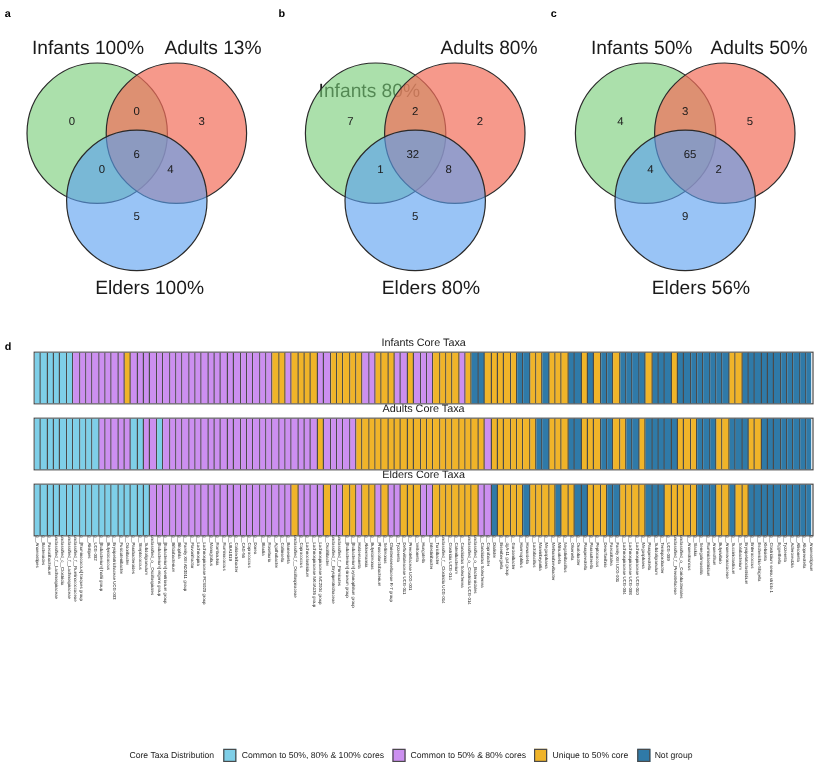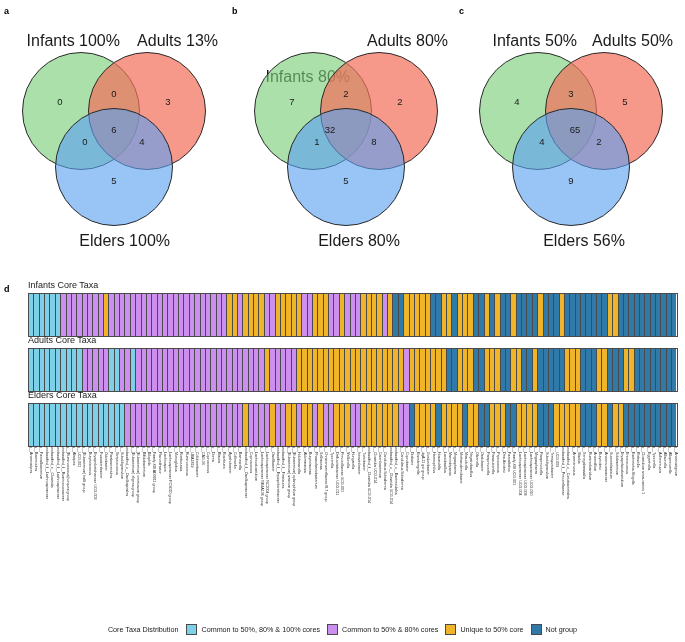--- a/index.html
+++ b/index.html
@@ -45,20 +45,21 @@
     margin-left:-15px;
   }
   
   #panel-d{position:absolute;left:0;top:272px;width:685px;height:370px;}
   .row-block{position:absolute;left:28px;width:650px;}
   .row-title{
     font-size:9px;
     color:#1a1a1a;
     margin-bottom:2px;
     line-height:11px;
+    text-align:center;
   }
   .bar-row{
     height:44px;
     border:1px solid #4a4a4a;
     box-sizing:border-box;
     display:flex;
     background:#fff;
   }
   .bar{
     flex:1 1 0;
@@ -138,21 +139,21 @@
     <div class="venn-title" style="left:60px;top:232px;width:112px;">Elders 80%</div>
     <div class="circ c-green" style="left:26px;top:52px;width:118px;height:118px;"></div>
     <div class="circ c-red" style="left:92px;top:52px;width:118px;height:118px;"></div>
     <div class="circ c-blue" style="left:59px;top:108px;width:118px;height:118px;"></div>
     <div class="vnum" style="left:64px;top:96px;">7</div>
     <div class="vnum" style="left:172px;top:96px;">2</div>
     <div class="vnum" style="left:118px;top:175px;">5</div>
     <div class="vnum" style="left:118px;top:88px;">2</div>
     <div class="vnum" style="left:89px;top:136px;">1</div>
     <div class="vnum" style="left:146px;top:136px;">8</div>
-    <div class="vnum" style="left:102px;top:124px;">32</div>
+    <div class="vnum" style="left:116px;top:124px;">32</div>
   </div>
 </div>
 
 <div class="venn-panel" id="venn-c" style="left:455px;">
   <div class="panel-letter" style="left:4px;top:6px;">c</div>
   <div class="venn-stage">
     <div class="venn-title" style="left:12px;top:32px;width:110px;">Infants 50%</div>
     <div class="venn-title" style="left:108px;top:32px;width:110px;">Adults 50%</div>
     <div class="venn-title" style="left:58px;top:232px;width:112px;">Elders 56%</div>
     <div class="circ c-green" style="left:24px;top:52px;width:118px;height:118px;"></div>

